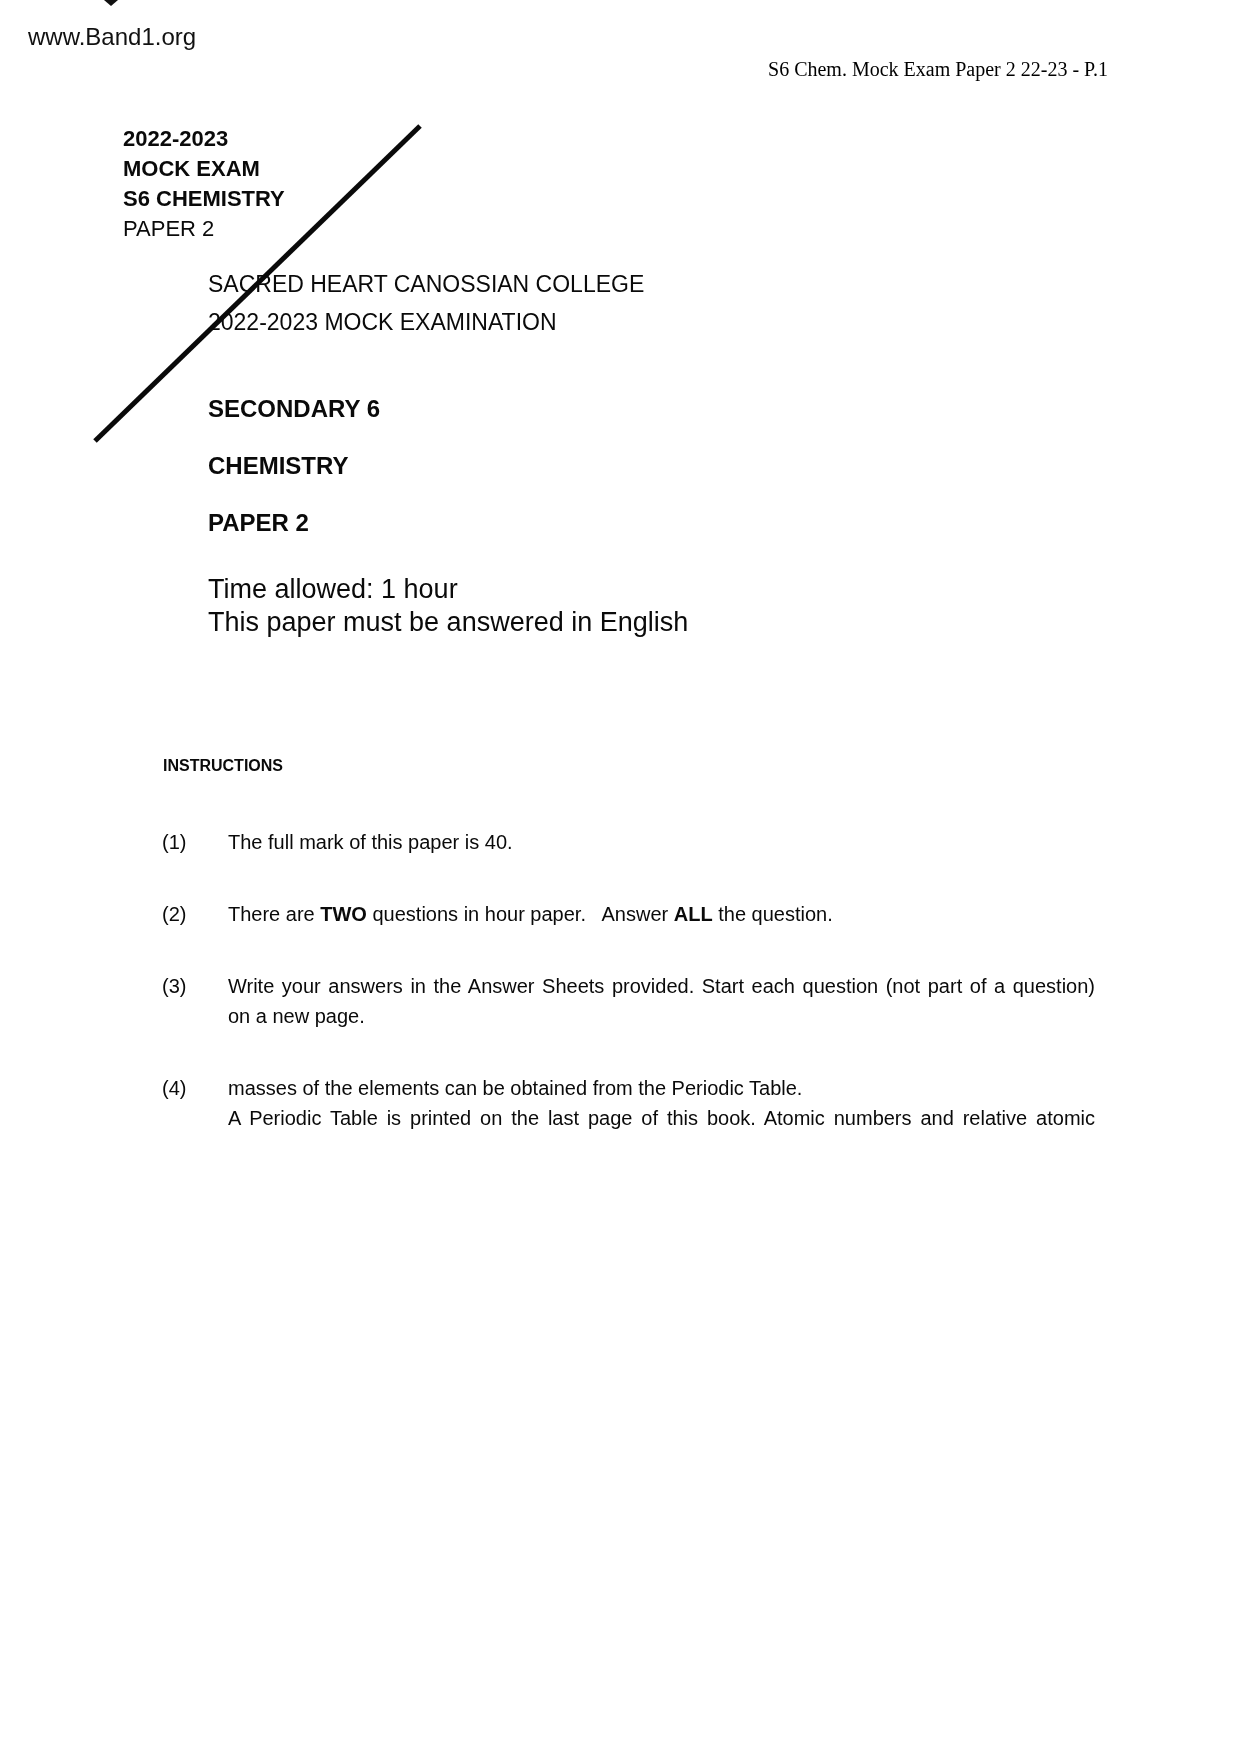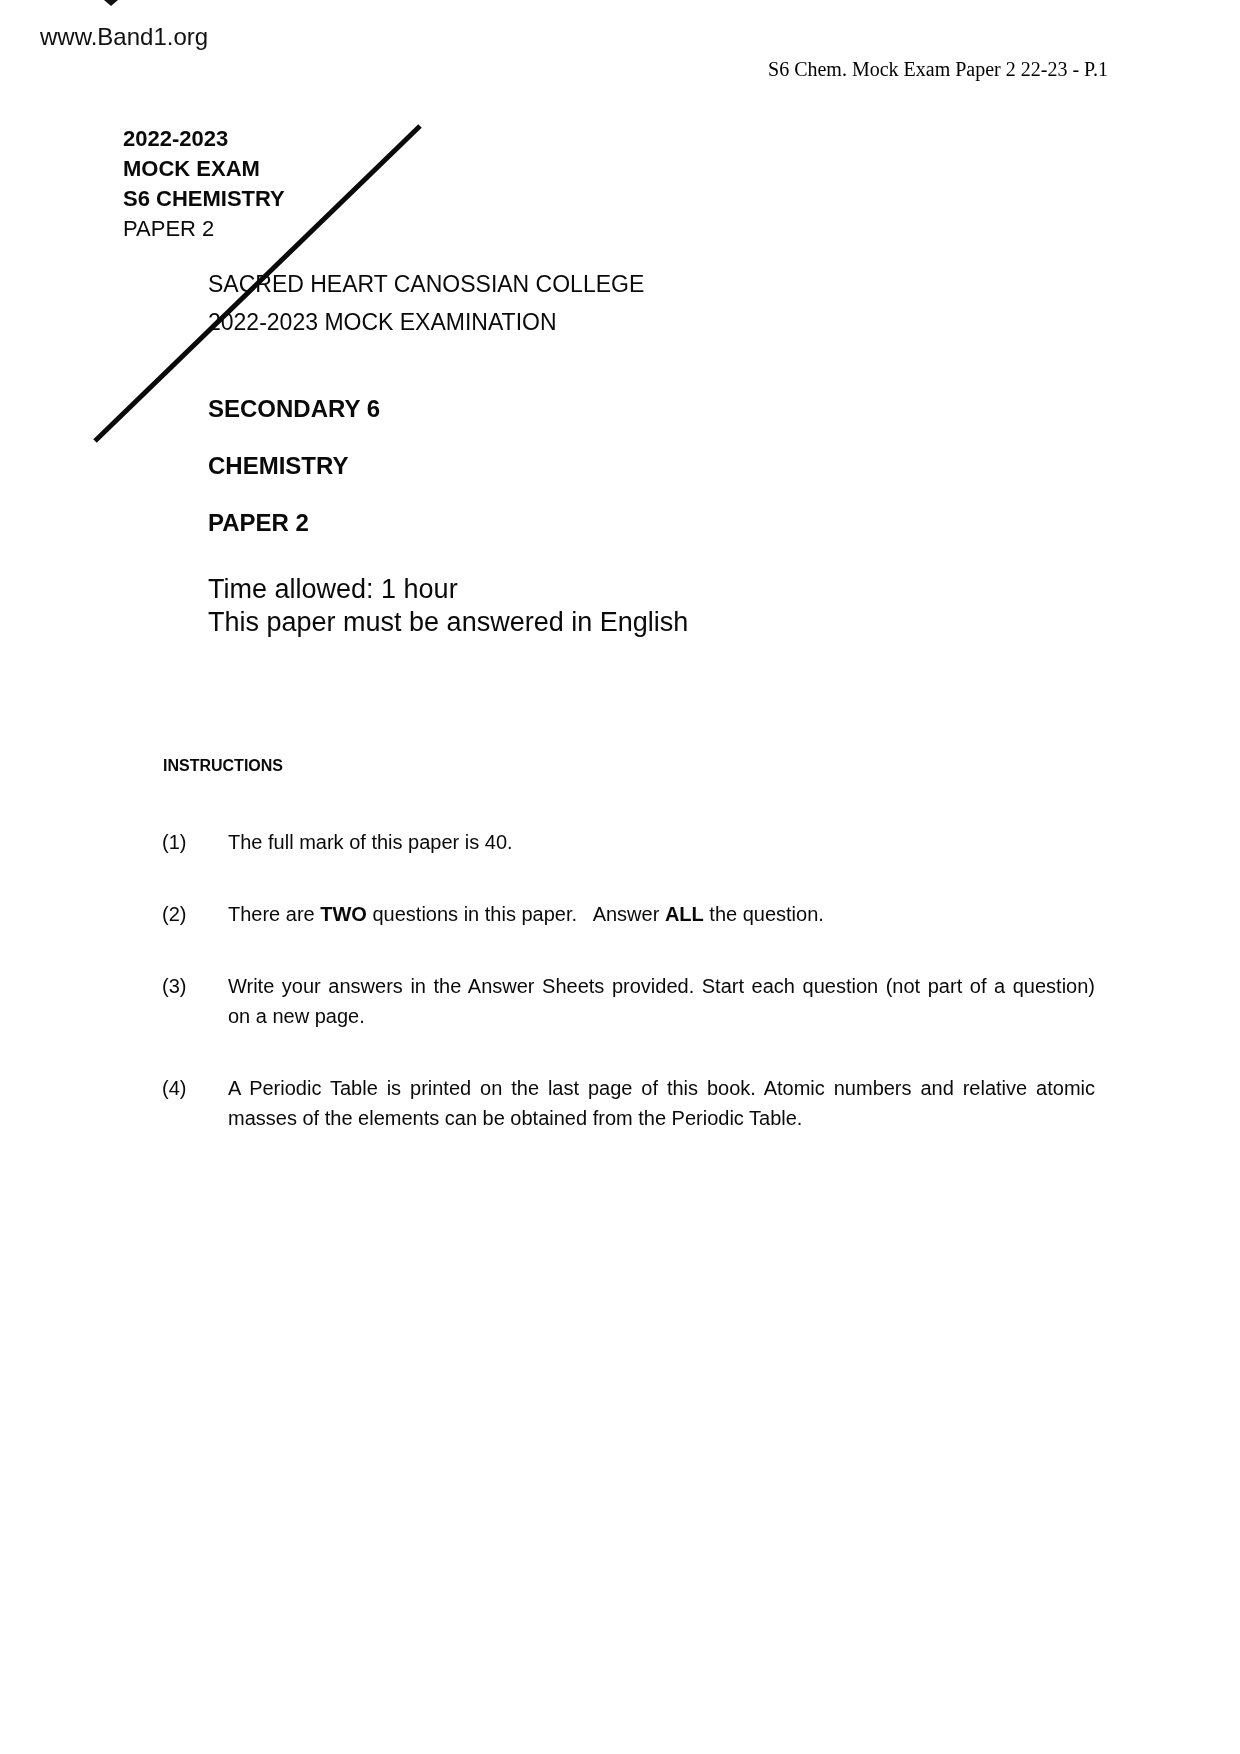--- a/index.html
+++ b/index.html
@@ -14,21 +14,21 @@
   }
   
   .top-artifact{
     position:absolute;left:104px;top:0;
     width:0;height:0;
     border-left:7px solid transparent;
     border-right:7px solid transparent;
     border-top:6px solid #111;
   }
   .watermark{
-    position:absolute;left:40px;top:22px;
+    position:absolute;left:28px;top:22px;
     font-size:24px;line-height:30px;color:#111;
   }
   .header-right{
     position:absolute;right:132px;top:57px;
     font-family:"Liberation Serif",serif;
     font-size:20px;line-height:24px;color:#000;
   }
   .corner-block{
     position:absolute;left:107px;top:124px;
     font-size:22px;line-height:30px;margin-left:16px;
@@ -107,32 +107,32 @@
   <div id="instructions-list">
       <div class="ins-item" style="top: 827px;">
         <span class="ins-num">(1)</span>
         <div class="ins-body">
           <div class="ins-line"><span>The full mark of this paper is 40.</span></div>
         </div>
       </div>
       <div class="ins-item" style="top: 899px;">
         <span class="ins-num">(2)</span>
         <div class="ins-body">
-          <div class="ins-line"><span>There are </span><b>TWO</b><span> questions in this paper.   Answer </span><b>ALL</b><span> the question.</span></div>
+          <div class="ins-line"><span>There are </span><b>TWO</b><span> questions in hour paper.   Answer </span><b>ALL</b><span> the question.</span></div>
         </div>
       </div>
       <div class="ins-item" style="top: 971px;">
         <span class="ins-num">(3)</span>
         <div class="ins-body">
           <div class="ins-line just"><span>Write your answers in the Answer Sheets provided.   Start each question (not part of a question)</span></div>
           <div class="ins-line"><span>on a new page.</span></div>
         </div>
       </div>
       <div class="ins-item" style="top: 1073px;">
         <span class="ins-num">(4)</span>
         <div class="ins-body">
+          <div class="ins-line"><span>masses of the elements can be obtained from the Periodic Table.</span></div>
           <div class="ins-line just"><span>A Periodic Table is printed on the last page of this book.   Atomic numbers and relative atomic</span></div>
-          <div class="ins-line"><span>masses of the elements can be obtained from the Periodic Table.</span></div>
         </div>
       </div>
     </div>
 
 </div>
 
 </body></html>

